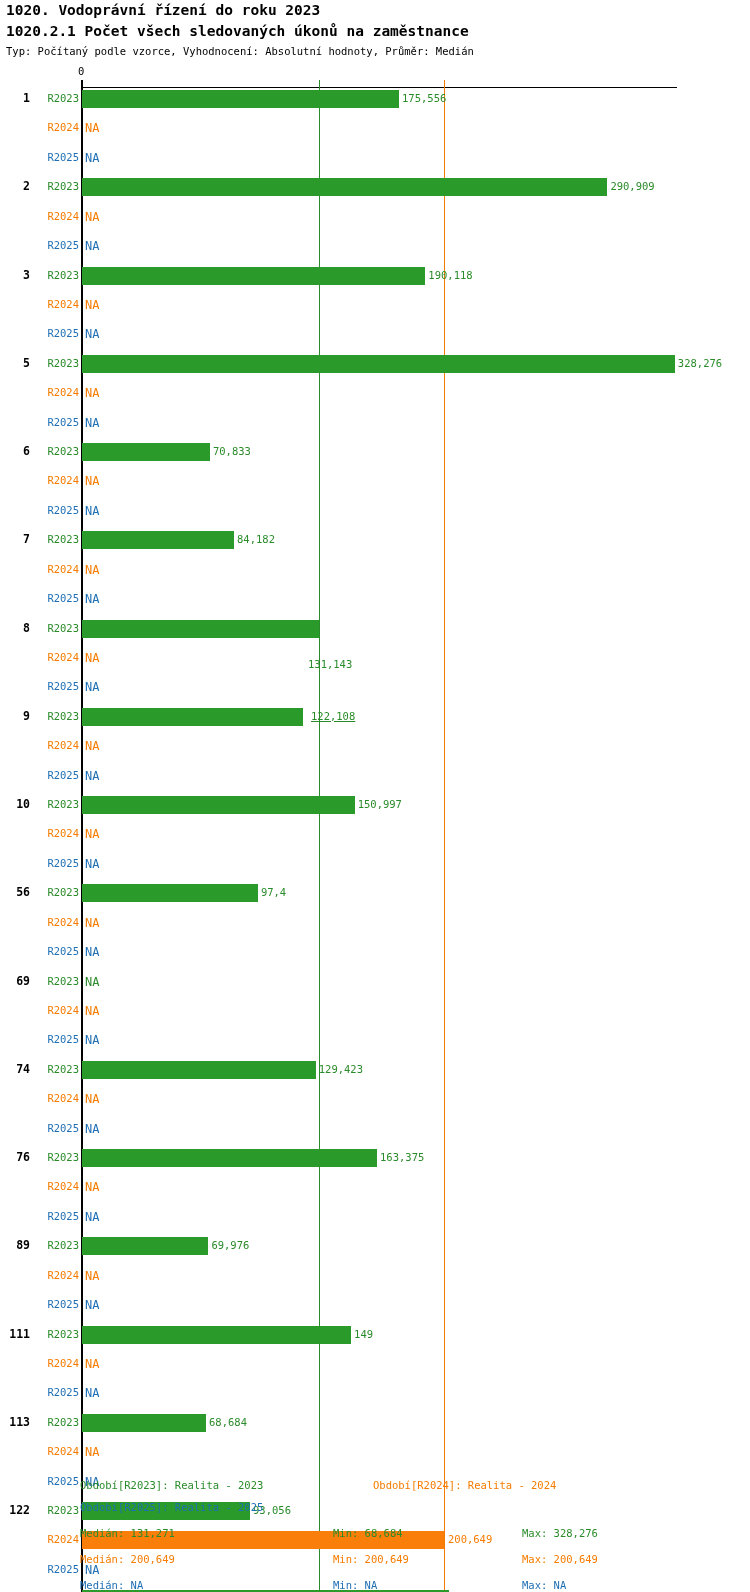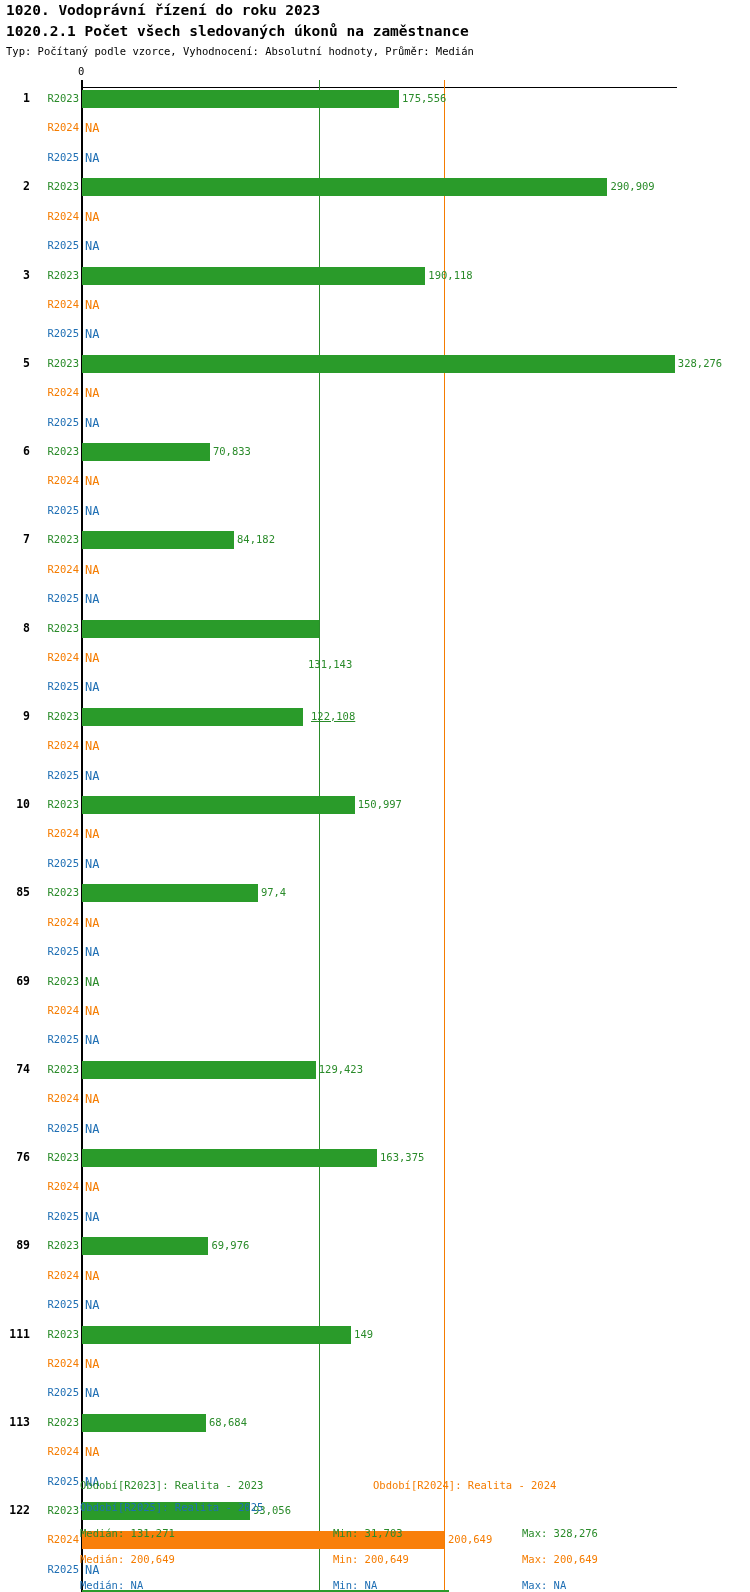--- a/index.html
+++ b/index.html
@@ -206,21 +206,21 @@
     <div class="series-label c-2025" style="left: 0px; width: 79px; top: 768.55px;">R2025</div>
     <div class="na c-2025" style="left: 85px; top: 768.55px;">NA</div>
     <div class="group-label" style="left: 0px; width: 30px; top: 797px;">10</div>
     <div class="series-label c-2023" style="left: 0px; width: 79px; top: 798px;">R2023</div>
     <div class="bar b-2023" style="left: 82px; top: 796px; width: 272.701px;"></div>
     <div class="val c-2023" style="left: 357.701px; top: 798px;">150,997</div>
     <div class="series-label c-2024" style="left: 0px; width: 79px; top: 827.4px;">R2024</div>
     <div class="na c-2024" style="left: 85px; top: 827.4px;">NA</div>
     <div class="series-label c-2025" style="left: 0px; width: 79px; top: 856.8px;">R2025</div>
     <div class="na c-2025" style="left: 85px; top: 856.8px;">NA</div>
-    <div class="group-label" style="left: 0px; width: 30px; top: 885.25px;">85</div>
+    <div class="group-label" style="left: 0px; width: 30px; top: 885.25px;">56</div>
     <div class="series-label c-2023" style="left: 0px; width: 79px; top: 886.25px;">R2023</div>
     <div class="bar b-2023" style="left: 82px; top: 884.25px; width: 175.904px;"></div>
     <div class="val c-2023" style="left: 260.904px; top: 886.25px;">97,4</div>
     <div class="series-label c-2024" style="left: 0px; width: 79px; top: 915.65px;">R2024</div>
     <div class="na c-2024" style="left: 85px; top: 915.65px;">NA</div>
     <div class="series-label c-2025" style="left: 0px; width: 79px; top: 945.05px;">R2025</div>
     <div class="na c-2025" style="left: 85px; top: 945.05px;">NA</div>
     <div class="group-label" style="left: 0px; width: 30px; top: 973.5px;">69</div>
     <div class="series-label c-2023" style="left: 0px; width: 79px; top: 974.5px;">R2023</div>
     <div class="na c-2023" style="left: 85px; top: 974.5px;">NA</div>
@@ -280,21 +280,21 @@
     <div class="group-label" style="left: 0px; width: 30px; top: 1591.25px;">130</div>
     <div class="bar b-2023" style="left: 82px; top: 1590.25px; width: 366.618px;"></div>
   </div>
 
 <div id="legend">
   <div class="leg c-2023" style="left:80px; top:19px;">Období[R2023]: Realita - 2023</div>
   <div class="leg c-2024" style="left:373px; top:19px;">Období[R2024]: Realita - 2024</div>
   <div class="leg c-2025" style="left:80px; top:41px;">Období[R2025]: Realita - 2025</div>
 
   <div class="leg c-2023" style="left:80px; top:67px;">Medián: 131,271</div>
-  <div class="leg c-2023" style="left:333px; top:67px;">Min: 31,703</div>
+  <div class="leg c-2023" style="left:333px; top:67px;">Min: 68,684</div>
   <div class="leg c-2023" style="left:522px; top:67px;">Max: 328,276</div>
 
   <div class="leg c-2024" style="left:80px; top:93px;">Medián: 200,649</div>
   <div class="leg c-2024" style="left:333px; top:93px;">Min: 200,649</div>
   <div class="leg c-2024" style="left:522px; top:93px;">Max: 200,649</div>
 
   <div class="leg c-2025" style="left:80px; top:119px;">Medián: NA</div>
   <div class="leg c-2025" style="left:333px; top:119px;">Min: NA</div>
   <div class="leg c-2025" style="left:522px; top:119px;">Max: NA</div>
 </div>

